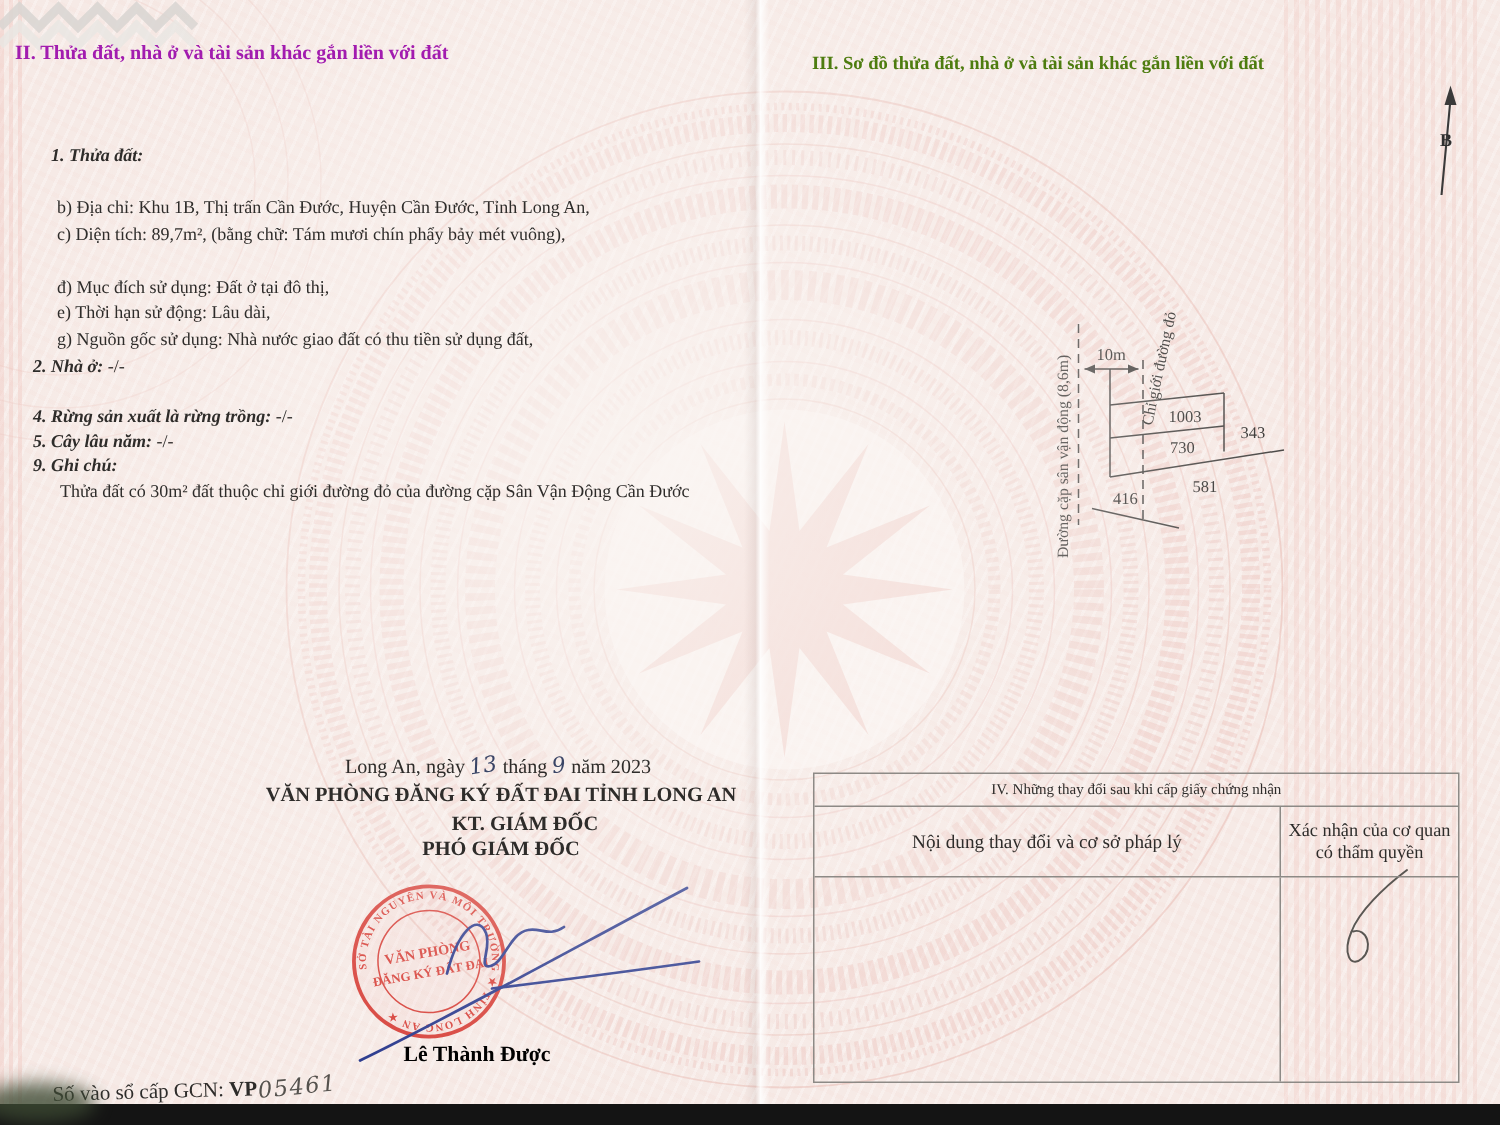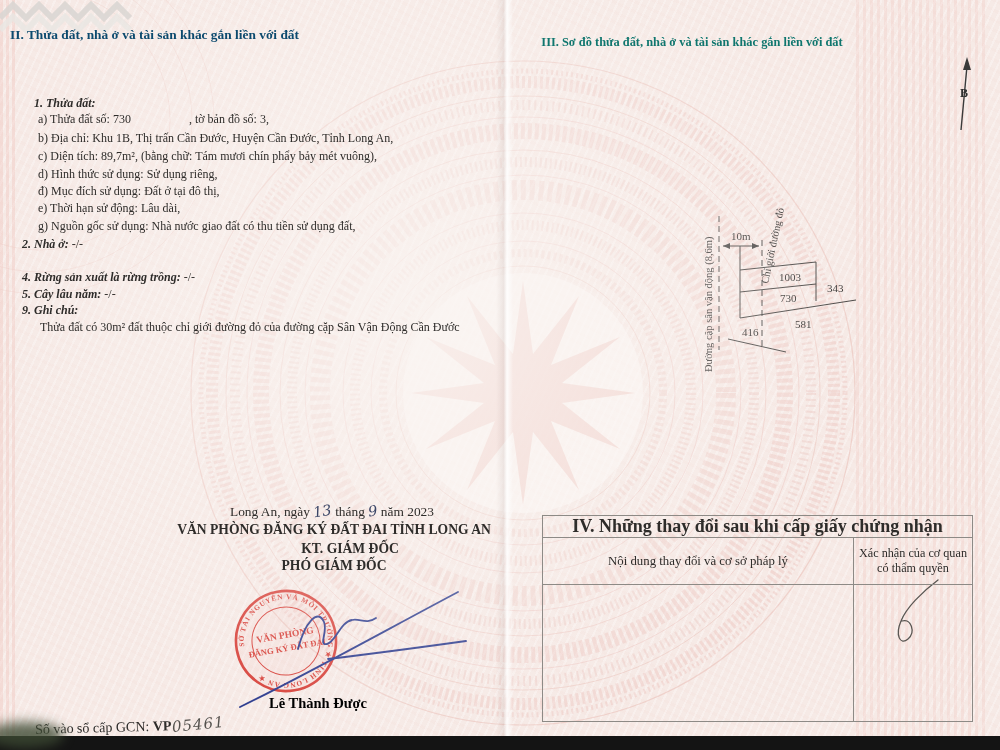--- a/index.html
+++ b/index.html
@@ -14,31 +14,31 @@
         background:repeating-linear-gradient(90deg, rgba(238,185,177,.30) 0 3px, rgba(255,255,255,0) 3px 6px);}
   .edgeR{position:absolute;left:856px;top:0;width:130px;height:736px;z-index:0;
         background:repeating-linear-gradient(90deg, rgba(238,185,177,.22) 0 3px, rgba(255,255,255,0) 3px 7px);}
   svg.bg{position:absolute;left:0;top:0;z-index:1;pointer-events:none;}
   .wash{position:absolute;inset:0;z-index:2;pointer-events:none;
         background:radial-gradient(circle at 420px 310px, rgba(250,245,242,.78) 0%, rgba(250,245,242,.25) 38%, rgba(250,245,242,0) 60%);}
   .txt{position:absolute;z-index:3;white-space:nowrap;}
   .b{font-weight:bold;}
   .bi{font-weight:bold;font-style:italic;}
   .sz{font-size:12px;line-height:17px;margin-top:47px;}
-  .hd{font-size:13.4px;font-weight:bold;color:#0c4a6e;}
+  .hd{font-size:13.4px;font-weight:bold;color:#a21caf;}
   .ctr{transform:translateX(-50%);}
   .red{color:#000000;}
   .hand{font-family:"DejaVu Serif",serif;font-style:italic;color:#3a4566;display:inline-block;}
   .fold{position:absolute;left:496px;top:0;width:20px;height:736px;z-index:4;pointer-events:none;
         background:linear-gradient(90deg, rgba(120,90,85,0) 0%, rgba(120,90,85,.10) 38%, rgba(255,255,255,.85) 55%, rgba(255,255,255,0) 85%);}
   
   .tbl{position:absolute;left:542px;top:515px;width:429px;height:205px;z-index:3;
        border:1px solid #8d8a86;}
   .tbl .t-title{height:21px;border-bottom:1px solid #8d8a86;display:flex;align-items:center;justify-content:center;
-       font-weight:bold;font-size:18px;}
+       font-weight:normal;font-size:10px;}
   .tbl .t-head{height:46px;border-bottom:1px solid #8d8a86;display:flex;}
   .tbl .c1{width:310px;border-right:1px solid #8d8a86;display:flex;align-items:center;justify-content:center;
        font-size:12.8px;text-align:left;}
   .tbl .c2{flex:1;display:flex;align-items:center;justify-content:center;font-size:12.2px;text-align:center;line-height:15px;padding:0 4px;}
   .tbl .t-body{flex:1;display:flex;height:136px;}
   .bar{position:absolute;left:0;top:736px;width:1000px;height:14px;background:#141414;z-index:6;}
   .smudge{position:absolute;left:-14px;top:722px;width:78px;height:26px;background:#3d4a33;
         border-radius:50%;filter:blur(6px);z-index:7;opacity:.8;}
   .foot{transform:rotate(-1.6deg);transform-origin:left center;}
 </style>
@@ -132,36 +132,32 @@
       <path d="M 328 659 C 370 654, 430 646, 466 641"></path>
     </g>
 
     <path fill="none" stroke="#5a5753" stroke-width="1.3" stroke-linecap="round" d="M 938 580 C 922 592 906 608 901 621 C 895 635 900 646 908 639 C 916 632 911 618 902 621"></path>
   </svg>
 
   <div class="wash"></div>
 
   <div class="txt hd" style="left:10px;top:27px;">II. Thửa đất, nhà ở và tài sản khác gắn liền với đất</div>
   <div class="txt sz bi" style="left:34px;top:48px;">1. Thửa đất:</div>
-  <div class="txt sz" style="left:38px;top:64px;">
-    <span>a) Thửa đất số: 730</span><span style="display:inline-block;width:58px;"></span><span>, tờ bản đồ số: 3,</span>
-  </div>
   <div class="txt sz" style="left:38px;top:83px;">b) Địa chỉ: Khu 1B, Thị trấn Cần Đước, Huyện Cần Đước, Tỉnh Long An,</div>
   <div class="txt sz" style="left:38px;top:101px;">c) Diện tích: 89,7m², (bằng chữ: Tám mươi chín phẩy bảy mét vuông),</div>
-  <div class="txt sz" style="left:38px;top:119px;">d) Hình thức sử dụng: Sử dụng riêng,</div>
   <div class="txt sz" style="left:38px;top:136px;">đ) Mục đích sử dụng: Đất ở tại đô thị,</div>
   <div class="txt sz" style="left:38px;top:153px;">e) Thời hạn sử động: Lâu dài,</div>
   <div class="txt sz" style="left:38px;top:171px;">g) Nguồn gốc sử dụng: Nhà nước giao đất có thu tiền sử dụng đất,</div>
   <div class="txt sz" style="left:22px;top:189px;"><span class="bi">2. Nhà ở:</span> <span>-/-</span></div>
   <div class="txt sz" style="left:22px;top:222px;"><span class="bi">4. Rừng sản xuất là rừng trồng:</span> <span>-/-</span></div>
   <div class="txt sz" style="left:22px;top:239px;"><span class="bi">5. Cây lâu năm:</span> <span>-/-</span></div>
   <div class="txt sz bi" style="left:22px;top:255px;">9. Ghi chú:</div>
   <div class="txt sz" style="left:40px;top:272px;">Thửa đất có 30m² đất thuộc chỉ giới đường đỏ của đường cặp Sân Vận Động Cần Đước</div>
 
-  <div class="txt ctr" style="left:692px;top:35px;font-size:12.4px;font-weight:bold;color:#0f766e;">III. Sơ đồ thửa đất, nhà ở và tài sản khác gắn liền với đất</div>
+  <div class="txt ctr" style="left:692px;top:35px;font-size:12.4px;font-weight:bold;color:#4d7c0f;">III. Sơ đồ thửa đất, nhà ở và tài sản khác gắn liền với đất</div>
 
   <div class="txt ctr" style="left:332px;top:503px;font-size:13.4px;">
     <span>Long An, ngày</span>
     <span class="hand" style="transform:rotate(-9deg);font-size:14.5px;">13</span>
     <span>tháng</span>
     <span class="hand" style="transform:rotate(-7deg);font-size:14.5px;">9</span>
     <span>năm 2023</span>
   </div>
   <div class="txt ctr b" style="left:334px;top:522px;font-size:13.6px;">VĂN PHÒNG ĐĂNG KÝ ĐẤT ĐAI TỈNH LONG AN</div>
   <div class="txt ctr b" style="left:334px;top:541px;font-size:13.6px;margin-left:16px;">KT. GIÁM ĐỐC</div>

